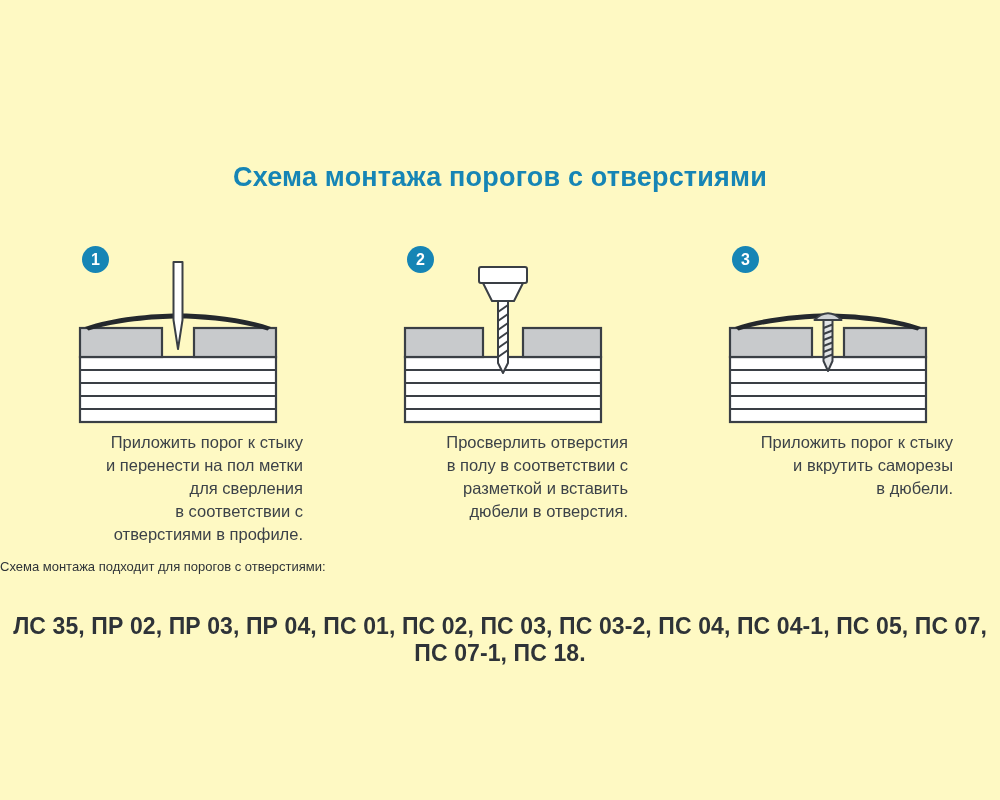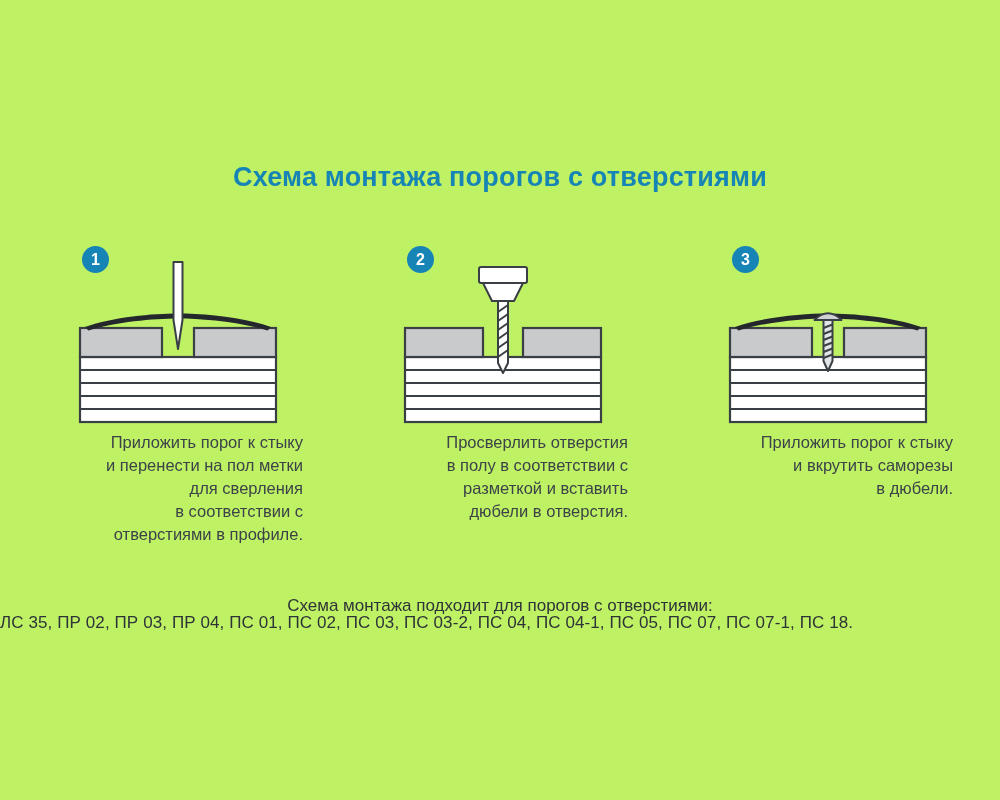--- a/index.html
+++ b/index.html
@@ -1,20 +1,20 @@
 <!DOCTYPE html>
 <html><head>
 <meta charset="utf-8">
 <style>
   html,body{margin:0;padding:0;background:#ffffff;}
   .page{
     position:relative;
     width:1000px;height:800px;
     margin:0 auto;
-    background:#bef264;
+    background:#fef9c3;
     font-family:"Liberation Sans", sans-serif;
     overflow:hidden;
   }
   .title{
     position:absolute;top:162px;left:0;width:100%;
     text-align:center;
     font-size:27px;font-weight:700;
     color:#1685b5;
     letter-spacing:0.2px;
   }
@@ -32,29 +32,29 @@
   }
   .illus{position:absolute;top:15px;left:0;}
   .caption{
     position:absolute;top:186px;left:-25px;width:250px;
     text-align:right;
     white-space:pre-line;
     font-size:16.5px;line-height:23px;
     color:#3c4248;
   }
   .footer-note{
-    position:absolute;top:596px;left:0;width:100%;
-    text-align:center;
-    font-size:17px;color:#2e3338;
+    position:absolute;top:559px;left:0;width:100%;
+    font-size:13px;color:#2e3338;
   }
   .models{
     position:absolute;top:613px;left:0;width:100%;
-    text-align:left;
-    font-size:17px;color:#2e3338;
+    text-align:center;
+    font-size:23px;color:#2e3338;
     letter-spacing:0.1px;
+    font-weight:bold;
   }
 </style>
 </head>
 <body>
 
 <div class="page">
 
   <div class="title">Схема монтажа порогов с отверстиями</div>
 
   <div class="step s1">

